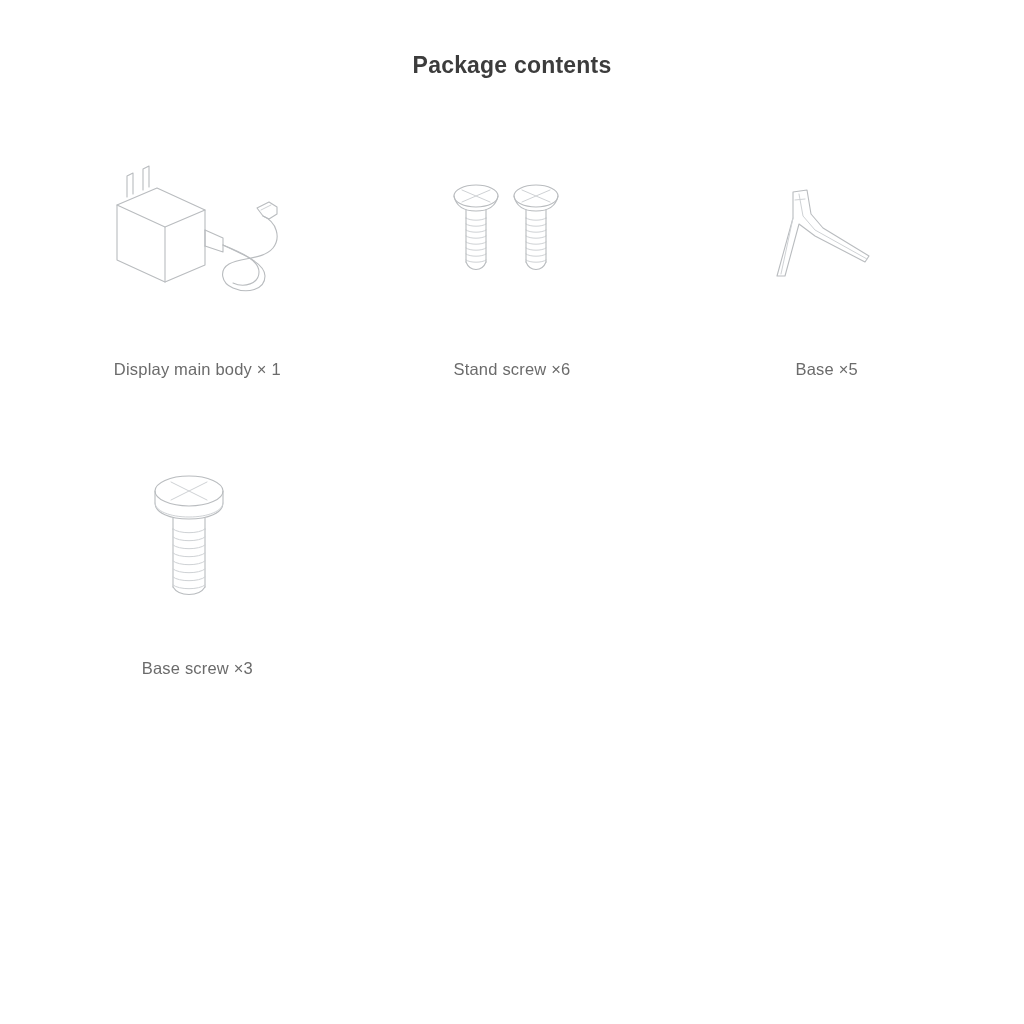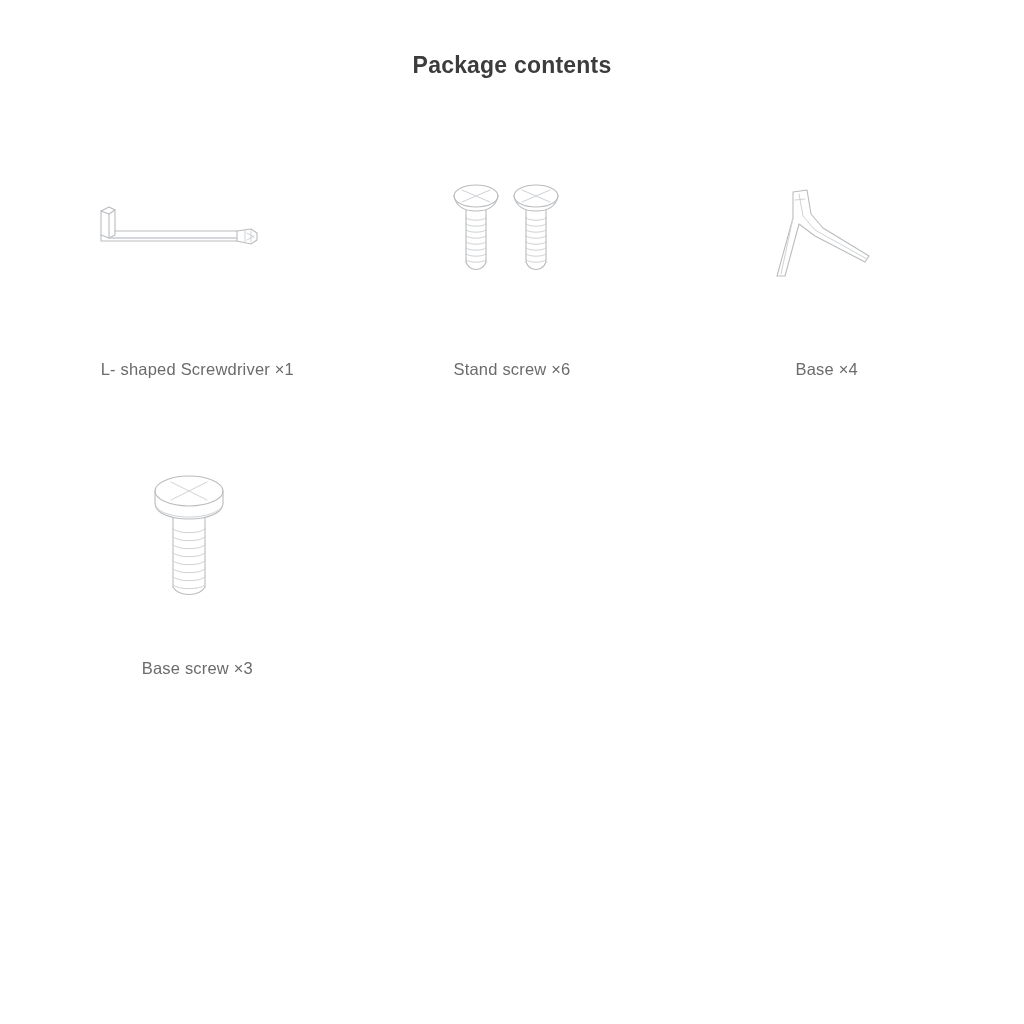--- a/index.html
+++ b/index.html
@@ -73,45 +73,49 @@
 </style>
 </head>
 <body>
 
 <div class="page">
 
   <div class="page-title">Package contents</div>
 
   <div class="grid">
 
+    <div class="cell">
+      <div class="art">
+        <svg width="220" height="170" viewBox="0 0 220 170">
+          <g>
+
+            <path class="ln" d="M30 45 L70 28 L118 50 L118 105 L78 122 L30 100 Z"></path>
+            <path class="ln" d="M30 45 L78 67 L118 50"></path>
+            <path class="ln" d="M78 67 L78 122"></path>
+
+            <path class="ln" d="M40 37 L40 16 L46 13 L46 34"></path>
+            <path class="ln" d="M56 30 L56 9 L62 6 L62 27"></path>
+
+            <path class="ln" d="M118 70 L136 78 L136 92 L118 86"></path>
+            <path class="ln" d="M118 70 L118 86"></path>
+
+            <path class="ln" d="M136 85 C160 96 178 104 178 116 C178 130 160 134 146 128 C134 123 132 110 142 104 C154 97 176 100 186 88 C194 78 190 62 176 56"></path>
+            <path class="ln" d="M136 85 C158 94 172 101 172 112 C172 124 157 128 146 123"></path>
+
+            <path class="ln" d="M176 56 L170 48 L182 42 L190 47 L190 54 L182 59 Z"></path>
+            <path class="ln-light" d="M174 50 L184 45"></path>
+          </g>
+        </svg>
+      </div>
+      <div class="caption">Display main body × 1</div>
+    </div>
 
 
 
 
-    <div class="cell">
-      <div class="art">
-        <svg width="220" height="120" viewBox="0 0 220 120">
-          <g>
-
-            <path class="ln" d="M14 26 L22 22 L28 25 L28 50 L22 53 L14 50 Z"></path>
-            <path class="ln" d="M14 26 L22 29 L28 25"></path>
-            <path class="ln" d="M22 29 L22 53"></path>
-
-            <path class="ln" d="M22 53 L150 53 L150 46 L28 46"></path>
-            <path class="ln" d="M14 50 L14 56 L150 56 L150 53"></path>
-            <path class="ln-light" d="M22 53 L150 53"></path>
-
-            <path class="ln" d="M150 46 L164 44 L170 48 L170 55 L164 59 L150 56"></path>
-            <path class="ln-light" d="M158 45 L158 58 M164 46 L164 57"></path>
-            <path class="ln-light" d="M160 48 L167 52 M160 55 L167 51"></path>
-          </g>
-        </svg>
-      </div>
-      <div class="caption">L- shaped Screwdriver ×1</div>
-    </div>
 
 
     <div class="cell">
       <div class="art">
         <svg width="160" height="130" viewBox="0 0 160 130">
           <g>
 
             <ellipse class="ln" cx="44" cy="16" rx="22" ry="11"></ellipse>
             <path class="ln-light" d="M30 10 L58 22 M30 22 L58 10"></path>
             <path class="ln" d="M22 16 C24 26 32 31 44 31 C56 31 64 26 66 16"></path>
@@ -137,21 +141,21 @@
       <div class="art">
         <svg width="180" height="130" viewBox="0 0 180 130">
           <g>
             <path class="ln" d="M56 12 L70 10 L74 34 L86 48 L132 76 L128 82 L78 56 L62 44 L48 96 L40 96 L56 38 Z"></path>
             <path class="ln-light" d="M62 14 L66 36 L78 50 L130 79"></path>
             <path class="ln-light" d="M56 38 L44 94"></path>
             <path class="ln-light" d="M58 20 L68 19"></path>
           </g>
         </svg>
       </div>
-      <div class="caption">Base ×4</div>
+      <div class="caption">Base ×5</div>
     </div>
 
     <div class="cell">
       <div class="art">
         <svg width="140" height="150" viewBox="0 0 140 150">
           <g>
             <ellipse class="ln" cx="62" cy="22" rx="34" ry="15"></ellipse>
             <path class="ln-light" d="M44 13 L80 31 M44 31 L80 13"></path>
             <path class="ln" d="M28 22 L28 34 C28 44 43 50 62 50 C81 50 96 44 96 34 L96 22"></path>
             <path class="ln-light" d="M28 34 C28 42 43 48 62 48 C81 48 96 42 96 34"></path>

